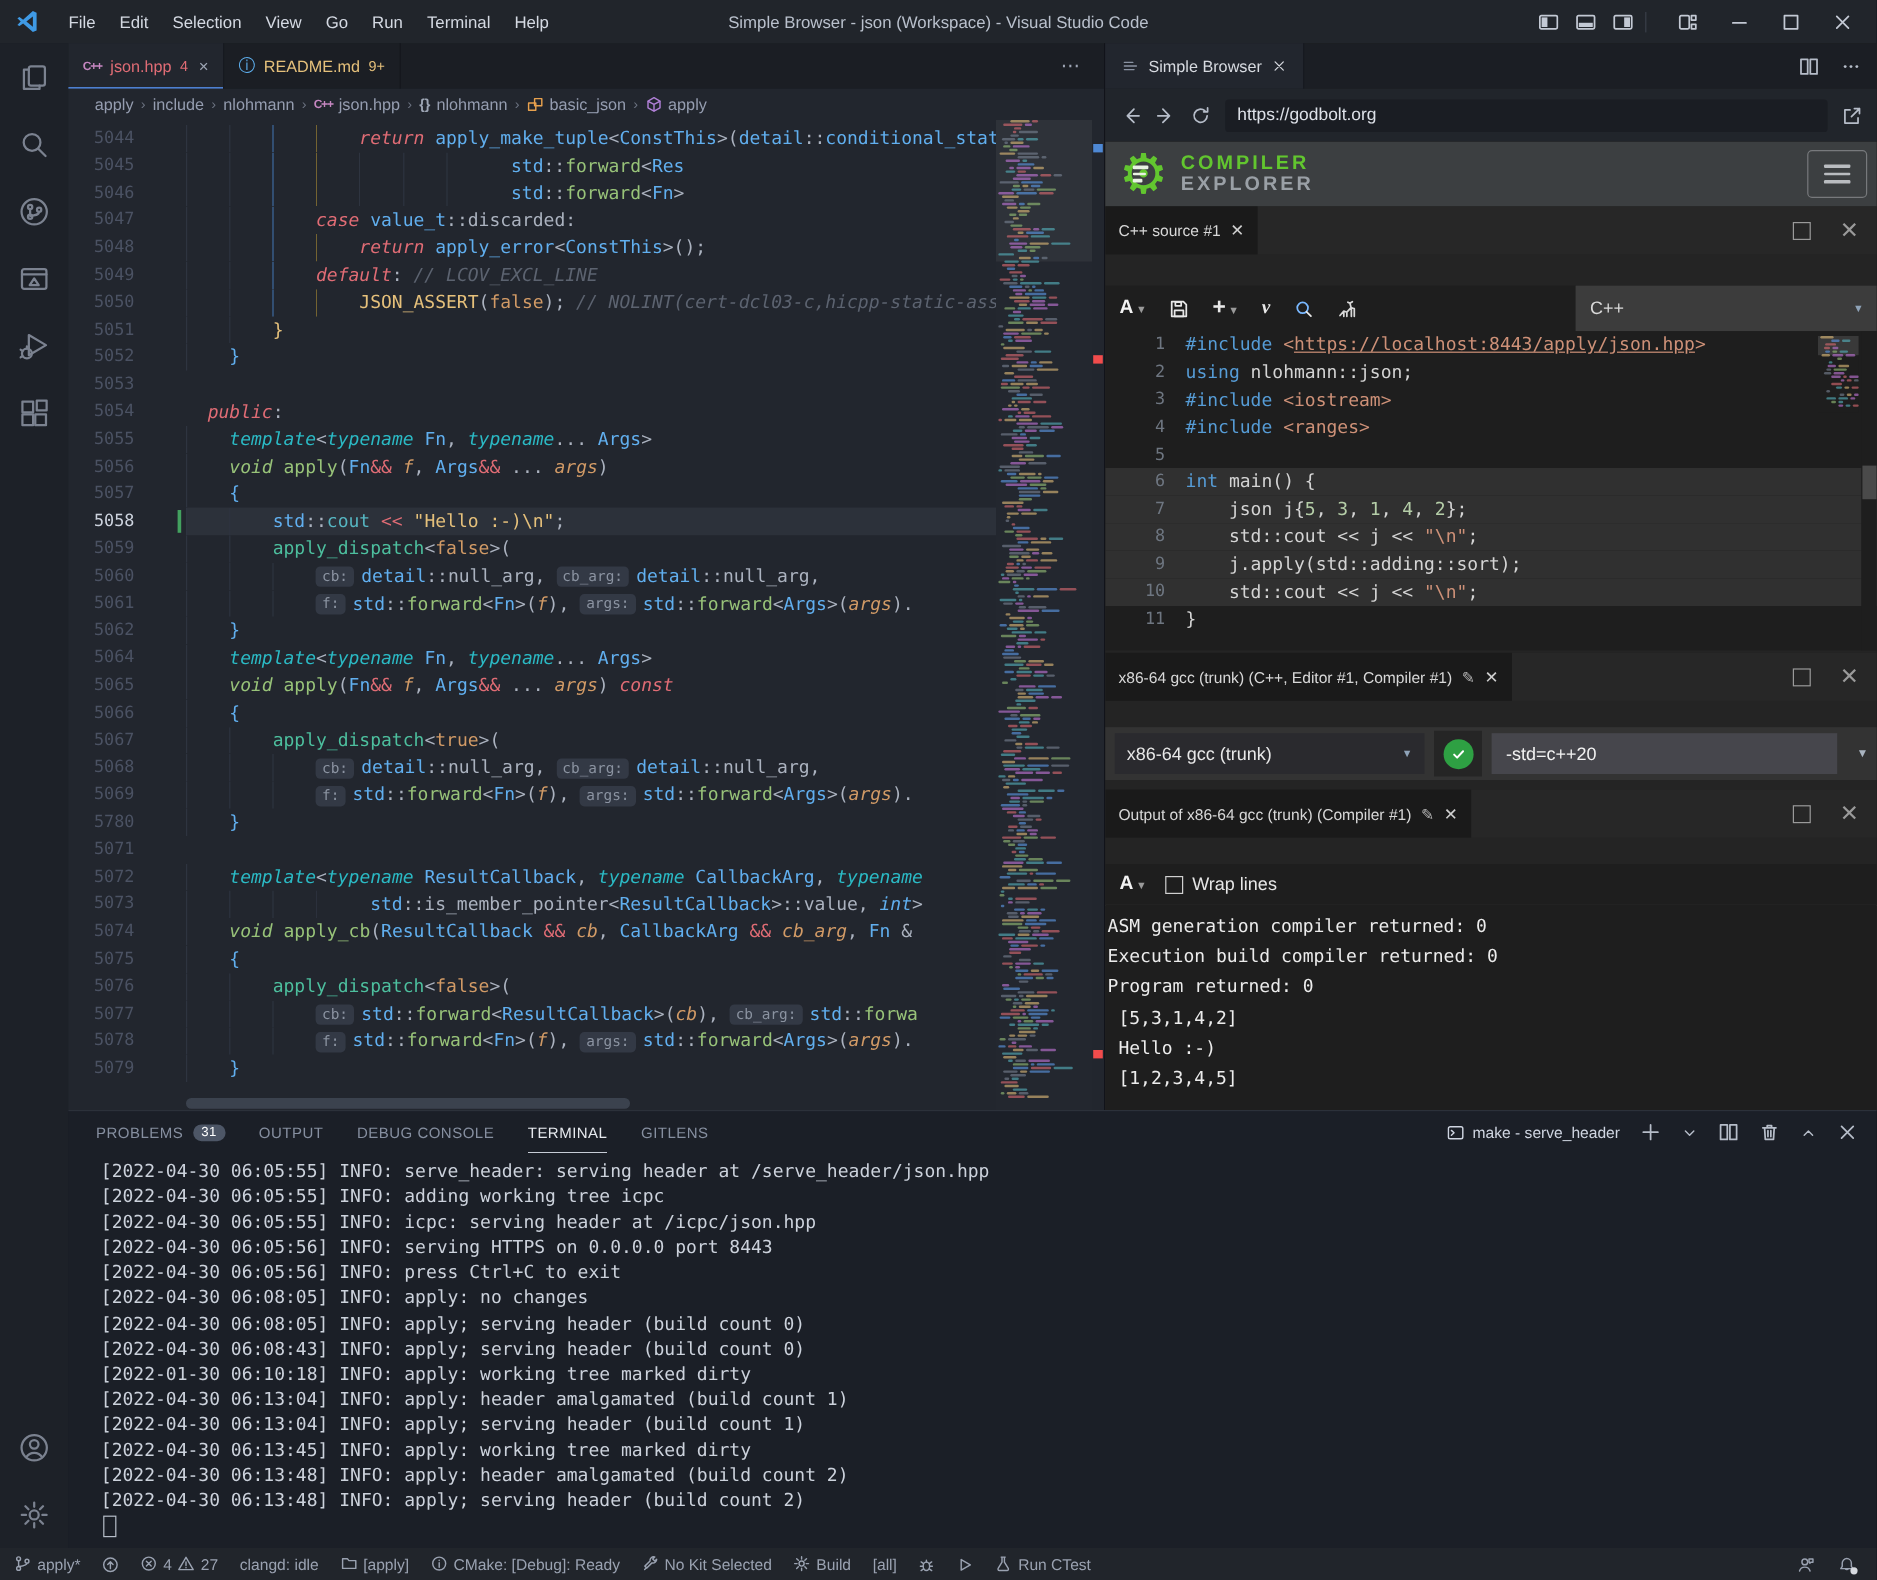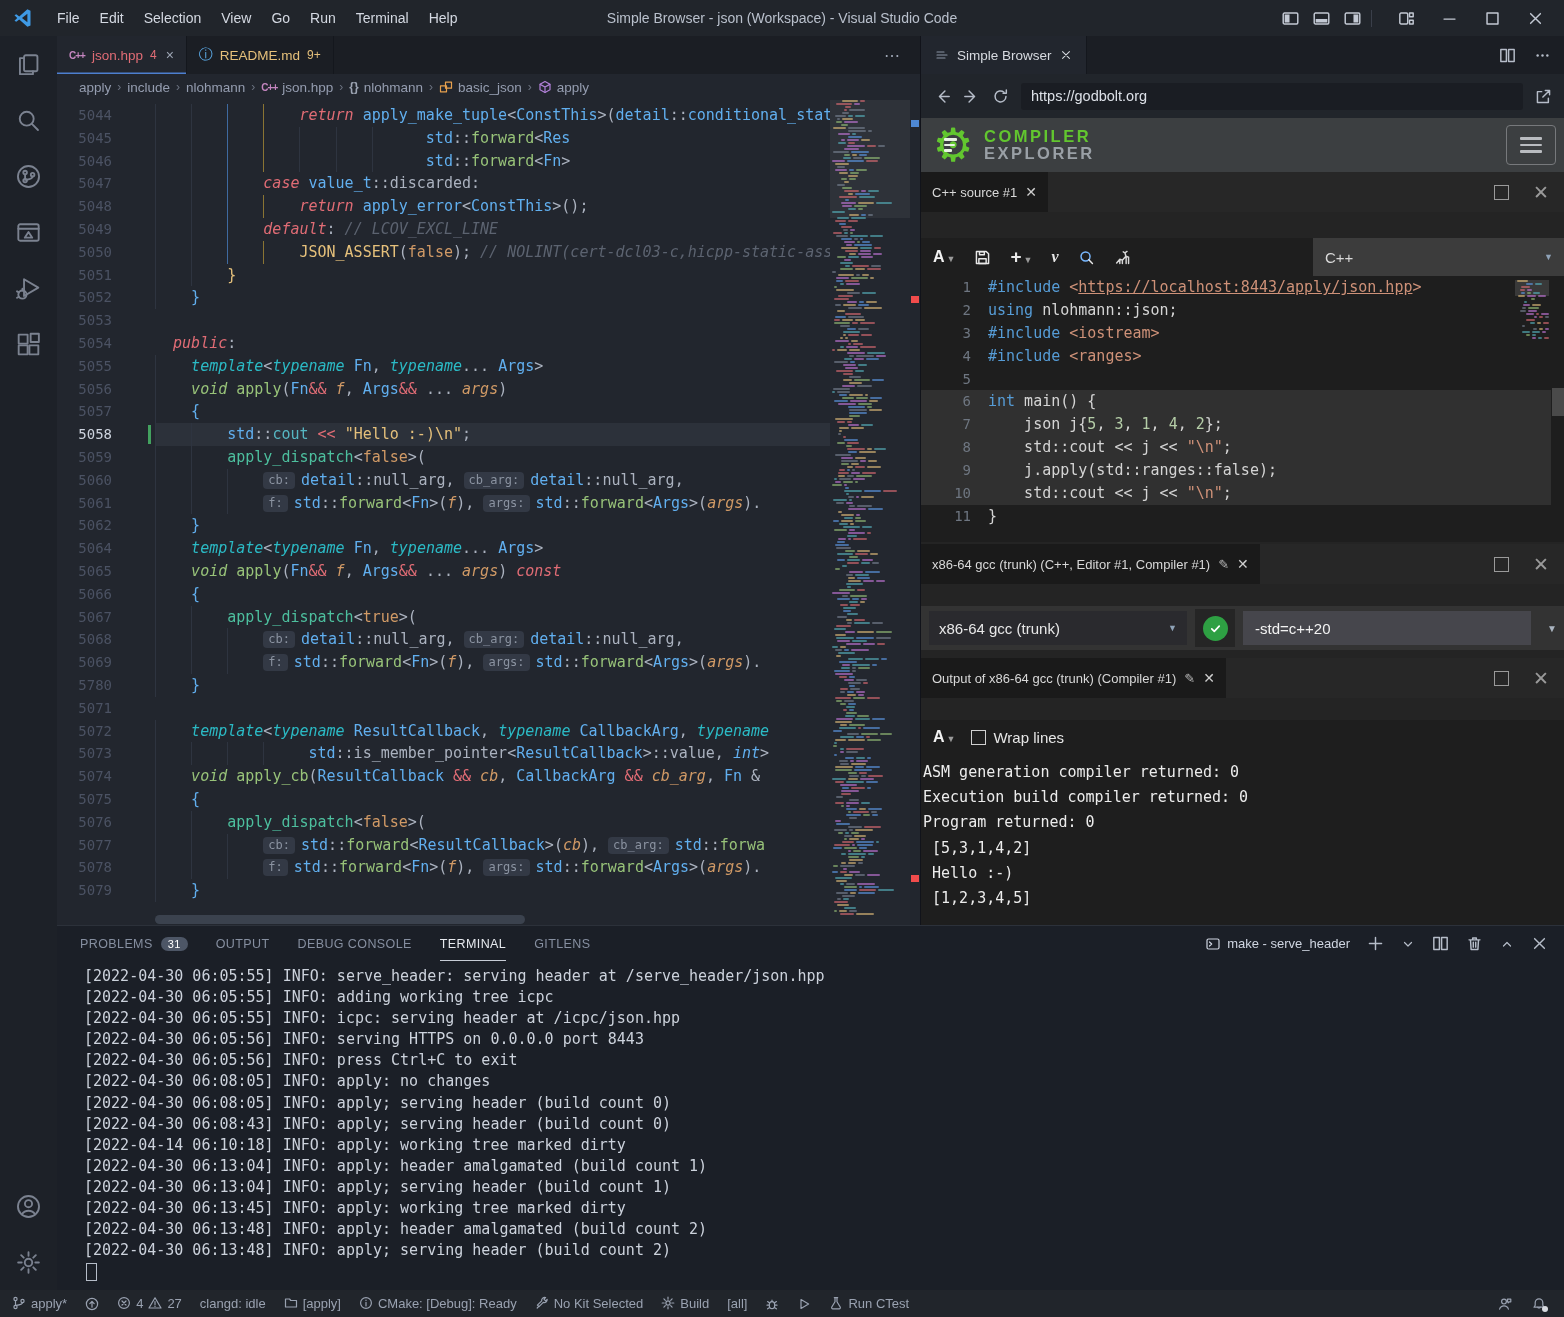--- a/index.html
+++ b/index.html
@@ -1708,21 +1708,21 @@
       <div class="src-code">
         <div id="celines">
             <div class="cl"><span class="cn">1</span><span style="white-space: pre;"><span class="tok-d">#include</span><span class="tok-s"> &lt;</span><span class="tok-lk">https://localhost:8443/apply/json.hpp</span><span class="tok-s">&gt;</span></span></div>
             <div class="cl"><span class="cn">2</span><span style="white-space: pre;"><span class="tok-d">using</span><span class="tok-w"> nlohmann::json;</span></span></div>
             <div class="cl"><span class="cn">3</span><span style="white-space: pre;"><span class="tok-d">#include</span><span class="tok-s"> &lt;iostream&gt;</span></span></div>
             <div class="cl"><span class="cn">4</span><span style="white-space: pre;"><span class="tok-d">#include</span><span class="tok-s"> &lt;ranges&gt;</span></span></div>
             <div class="cl"><span class="cn">5</span><span style="white-space: pre;"></span></div>
             <div class="cl hl"><span class="cn">6</span><span style="white-space: pre;"><span class="tok-d">int</span><span class="tok-w"> main() {</span></span></div>
             <div class="cl hl"><span class="cn">7</span><span style="white-space: pre;"><span class="tok-w">    json j{</span><span class="tok-n">5</span><span class="tok-w">, </span><span class="tok-n">3</span><span class="tok-w">, </span><span class="tok-n">1</span><span class="tok-w">, </span><span class="tok-n">4</span><span class="tok-w">, </span><span class="tok-n">2</span><span class="tok-w">};</span></span></div>
             <div class="cl hl"><span class="cn">8</span><span style="white-space: pre;"><span class="tok-w">    std::cout &lt;&lt; j &lt;&lt; </span><span class="tok-s">"\n"</span><span class="tok-w">;</span></span></div>
-            <div class="cl hl"><span class="cn">9</span><span style="white-space: pre;"><span class="tok-w">    j.apply(std::ranges::false);</span></span></div>
+            <div class="cl hl"><span class="cn">9</span><span style="white-space: pre;"><span class="tok-w">    j.apply(std::adding::sort);</span></span></div>
             <div class="cl hl"><span class="cn">10</span><span style="white-space: pre;"><span class="tok-w">    std::cout &lt;&lt; j &lt;&lt; </span><span class="tok-s">"\n"</span><span class="tok-w">;</span></span></div>
             <div class="cl"><span class="cn">11</span><span style="white-space: pre;"><span class="tok-w">}</span></span></div>
           </div>
         <div class="mini2" id="mm2">
             <div class="mm-slider"></div>
             <div class="mrow" style="margin-left: 2px;">
               <span class="mseg" style="width: 11px; background: rgb(229, 192, 123);"></span>
             </div>
             <div class="mrow" style="margin-left: 11px;">
               <span class="mseg" style="width: 7px; background: rgb(93, 156, 236);"></span>
@@ -1918,21 +1918,21 @@
     </div>
     <div class="term" id="term">
         <div class="tl">[2022-04-30 06:05:55] INFO: serve_header: serving header at /serve_header/json.hpp</div>
         <div class="tl">[2022-04-30 06:05:55] INFO: adding working tree icpc</div>
         <div class="tl">[2022-04-30 06:05:55] INFO: icpc: serving header at /icpc/json.hpp</div>
         <div class="tl">[2022-04-30 06:05:56] INFO: serving HTTPS on 0.0.0.0 port 8443</div>
         <div class="tl">[2022-04-30 06:05:56] INFO: press Ctrl+C to exit</div>
         <div class="tl">[2022-04-30 06:08:05] INFO: apply: no changes</div>
         <div class="tl">[2022-04-30 06:08:05] INFO: apply; serving header (build count 0)</div>
         <div class="tl">[2022-04-30 06:08:43] INFO: apply; serving header (build count 0)</div>
-        <div class="tl">[2022-04-14 06:10:18] INFO: apply: working tree marked dirty</div>
+        <div class="tl">[2022-01-30 06:10:18] INFO: apply: working tree marked dirty</div>
         <div class="tl">[2022-04-30 06:13:04] INFO: apply: header amalgamated (build count 1)</div>
         <div class="tl">[2022-04-30 06:13:04] INFO: apply; serving header (build count 1)</div>
         <div class="tl">[2022-04-30 06:13:45] INFO: apply: working tree marked dirty</div>
         <div class="tl">[2022-04-30 06:13:48] INFO: apply: header amalgamated (build count 2)</div>
         <div class="tl">[2022-04-30 06:13:48] INFO: apply; serving header (build count 2)</div>
         <div class="tl"><span class="tcursor"></span></div>
       </div>
   </div>
 
   <div class="statusbar">

